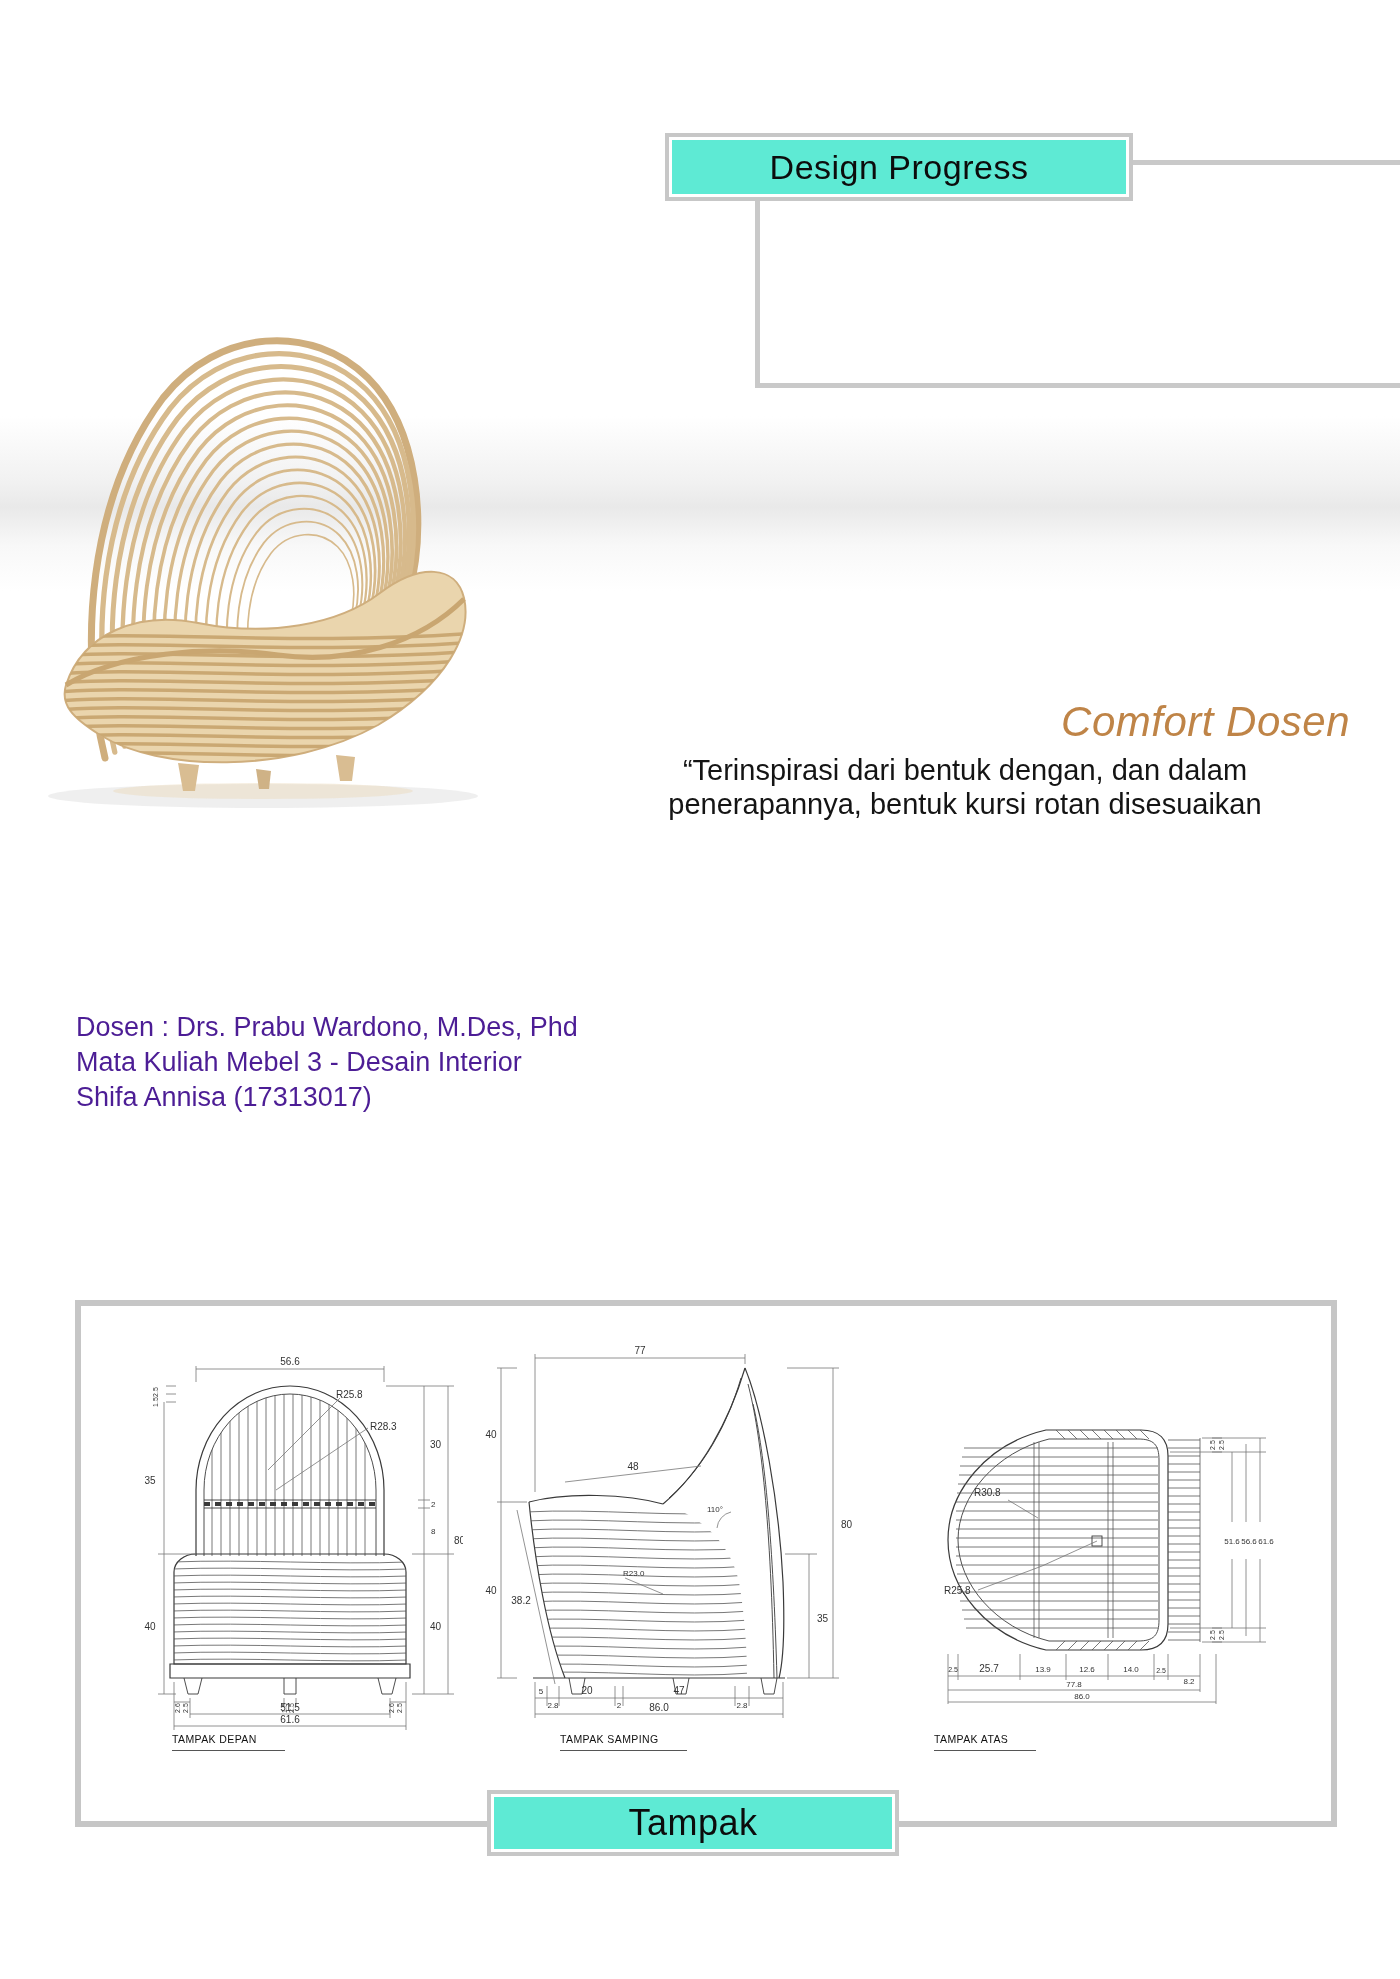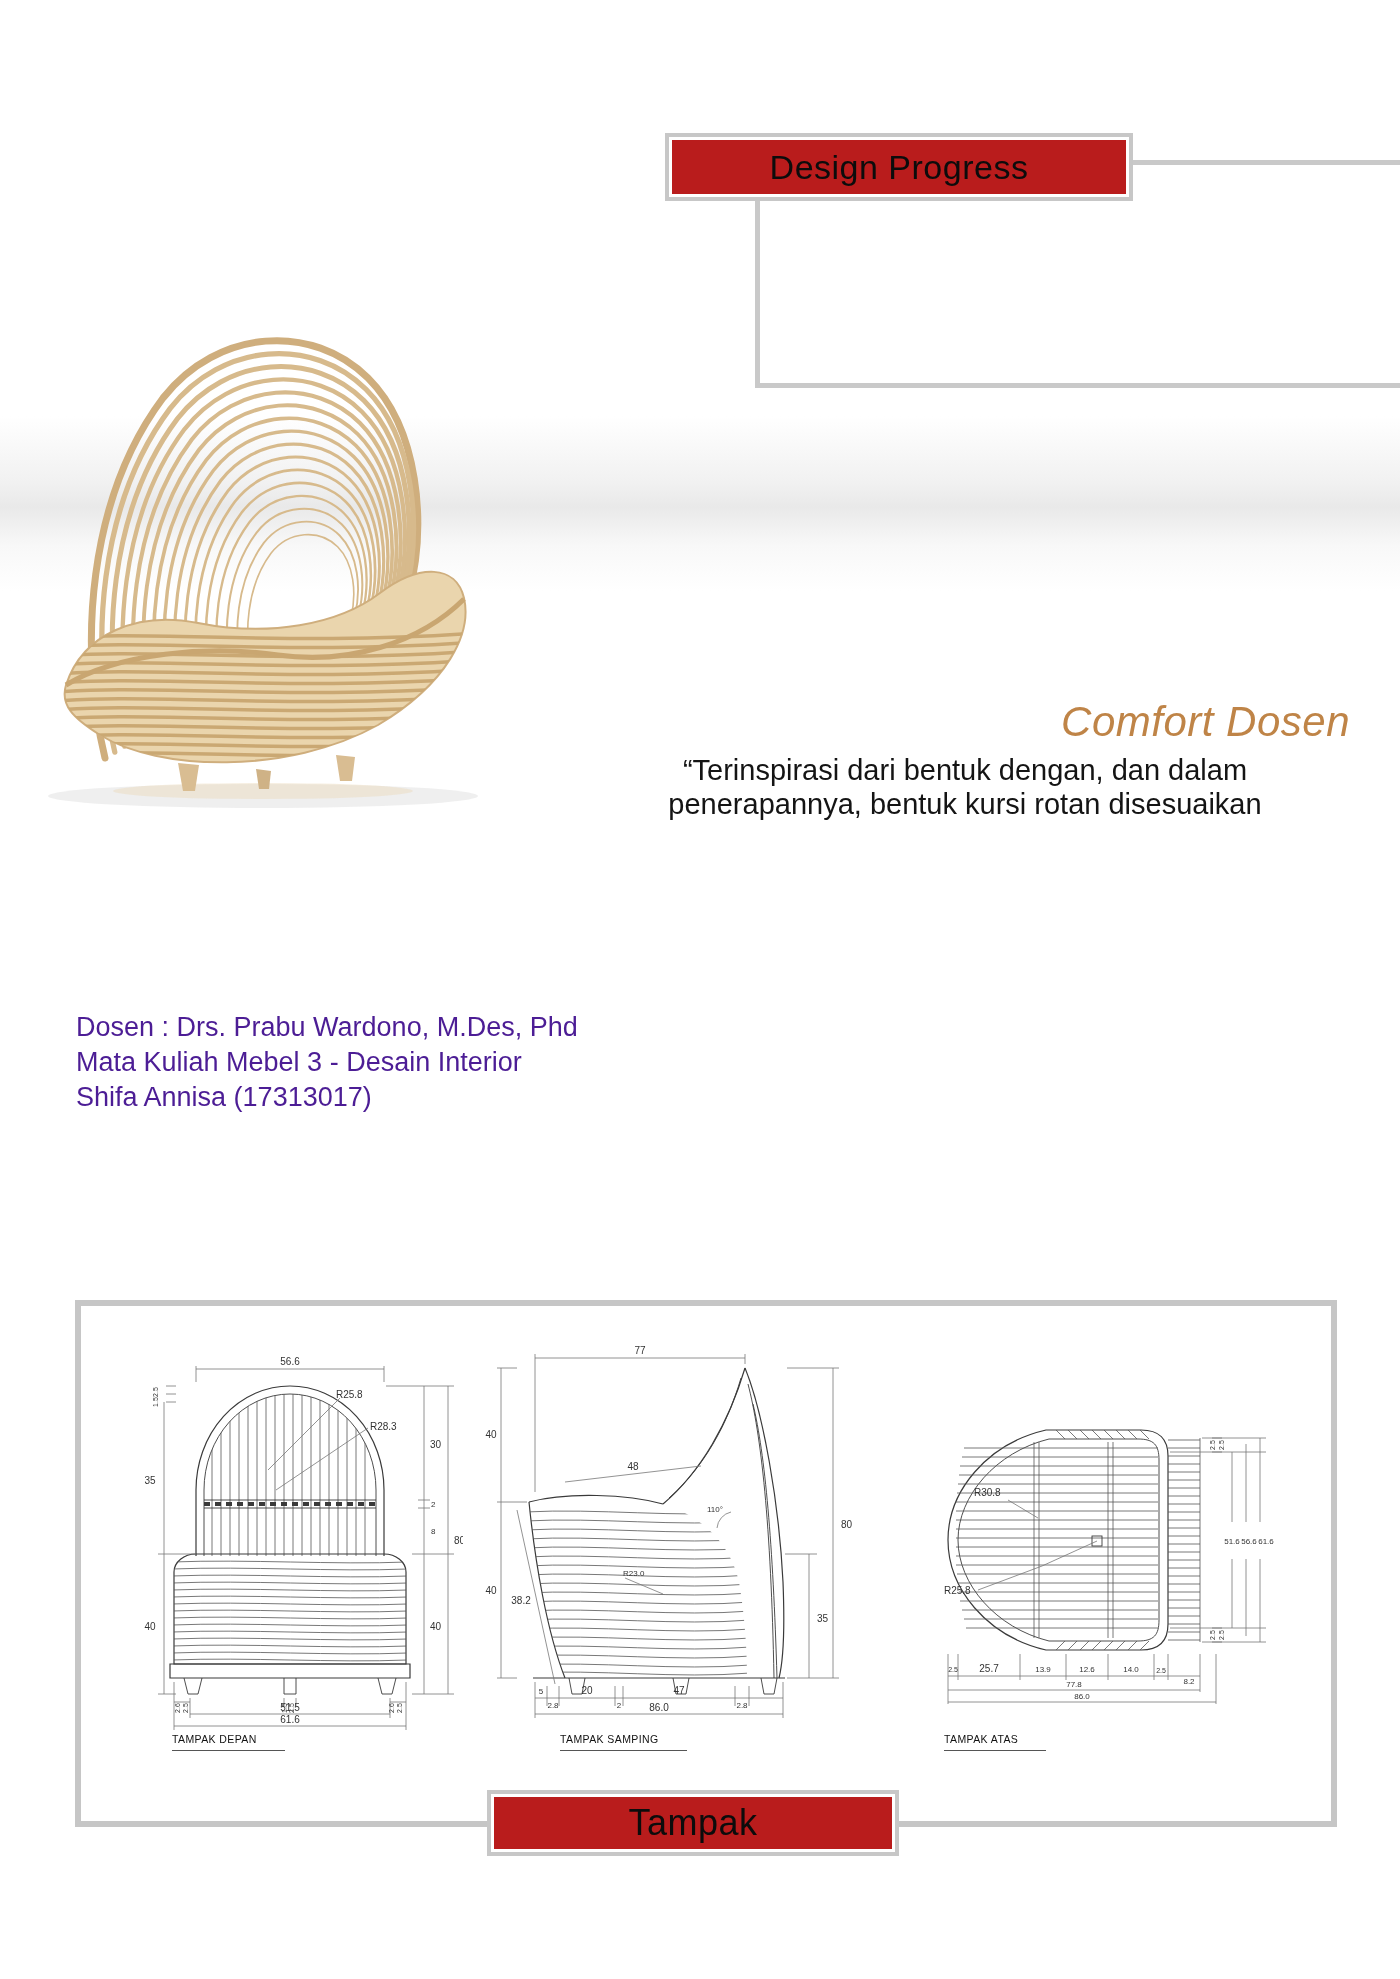--- a/index.html
+++ b/index.html
@@ -8,21 +8,21 @@
     background:#ffffff; font-family:"Liberation Sans", sans-serif; color:#111;
   }
   .abs { position:absolute; }
   
   #bg-band {
     left:0; top:416px; width:1400px; height:175px;
     background:linear-gradient(180deg,#ffffff 0%,#f1f1f1 38%,#e9e9e9 52%,#f8f8f8 74%,#ffffff 100%);
   }
   
   .hdrbox {
-    background:#b91c1c; border:4px solid #c7c7c7; box-shadow:inset 0 0 0 3px #ffffff;
+    background:#5eead4; border:4px solid #c7c7c7; box-shadow:inset 0 0 0 3px #ffffff;
     display:flex; align-items:center; justify-content:center; z-index:6; box-sizing:border-box;text-align:center;
   }
   .hdrbox .hdrtext { font-size:34px; letter-spacing:0.5px; color:#0c0c0c; }
   
   #dp-frame {
     left:755px; top:160px; width:660px; height:228px;
     border:5px solid #c9c9c9; background:#ffffff; box-sizing:border-box; z-index:1;
   }
   #dp-header { left:665px; top:133px; width:468px; height:68px; }
   #tampak-header { left:487px; top:1790px; width:412px; height:66px; }
@@ -500,19 +500,19 @@
     <text class="dim8" x="171" y="258" text-anchor="middle">12.6</text>
     <text class="dim8" x="215" y="258" text-anchor="middle">14.0</text>
     <text class="dim7" x="245" y="259" text-anchor="middle">2.5</text>
     <text class="dim8" x="273" y="270" text-anchor="middle">8.2</text>
     <text class="dim8" x="158" y="273" text-anchor="middle">77.8</text>
     <text class="dim8" x="166" y="285" text-anchor="middle">86.0</text>
   </svg>
 
   <div class="tlabel" style="left:172px;top:1733px;">TAMPAK DEPAN</div>
   <div class="tlabel" style="left:560px;top:1733px;">TAMPAK SAMPING</div>
-  <div class="tlabel" style="left:934px;top:1733px;margin-left:10px;">TAMPAK ATAS</div>
+  <div class="tlabel" style="left:934px;top:1733px;">TAMPAK ATAS</div>
 
   <div id="tampak-header" class="abs hdrbox">
     <span class="hdrtext">Tampak</span>
   </div>
 
 </div>
 
 </body></html>

